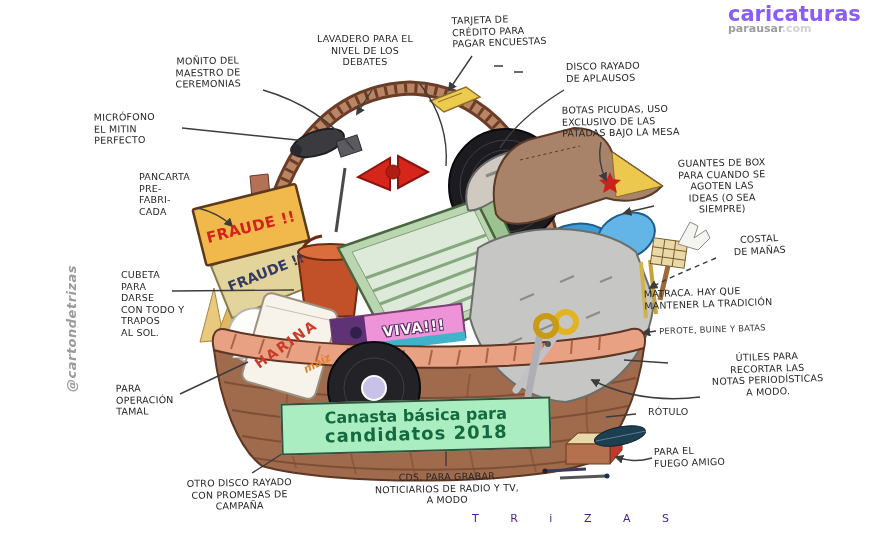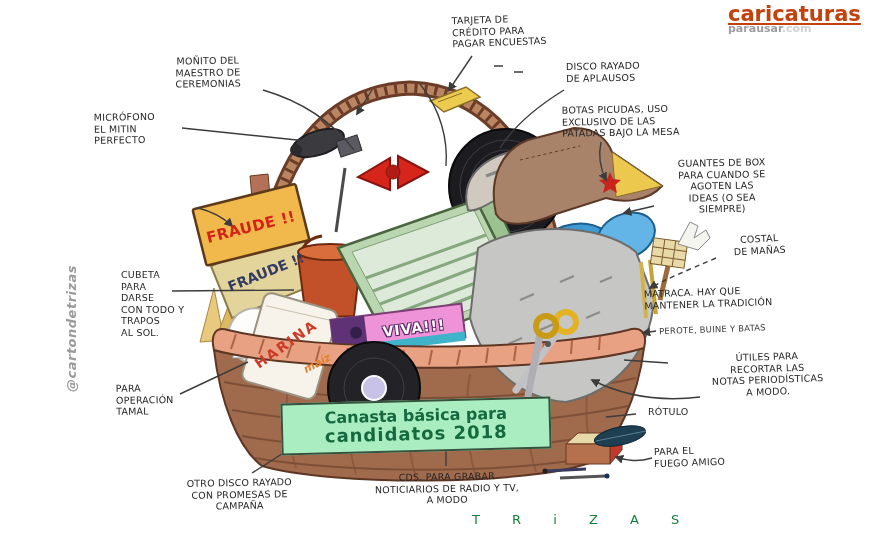--- a/index.html
+++ b/index.html
@@ -22,28 +22,28 @@
   .fraude2{left:214px;top:252px;width:104px;height:40px;transform:rotate(-22deg);
            color:#333a63;font-size:14px;}
   .harina{left:238px;top:334px;width:96px;height:20px;transform:rotate(-35deg);
           color:#cc3a28;font-size:14px;letter-spacing:2px;}
   .maiz{left:292px;top:356px;width:50px;height:14px;transform:rotate(-28deg);
         color:#e2812e;font-size:11px;font-style:italic;}
   .viva{left:366px;top:317px;width:96px;height:22px;transform:rotate(-7deg);
         color:#ffffff;font-size:14px;letter-spacing:1px;
         text-shadow:1px 1px 0 #5a2a6a,-1px 1px 0 #5a2a6a,1px -1px 0 #5a2a6a,-1px -1px 0 #5a2a6a;}
   .logo{position:absolute;z-index:3;left:728px;top:4px;width:140px;}
-  .logo .l1{font-size:21px;font-weight:bold;color:#c2410c;letter-spacing:0;line-height:1;text-decoration:underline;}
+  .logo .l1{font-size:21px;font-weight:bold;color:#8b5cf6;letter-spacing:0;line-height:1;}
   .logo .l2{font-size:11px;font-weight:bold;color:#9d9d9d;margin-top:-2px;line-height:1;}
   .logo .tld{color:#d2d2d2;}
   .watermark{position:absolute;z-index:3;left:64px;top:392px;width:172px;height:17px;
              transform:rotate(-90deg);transform-origin:0 0;
              color:#9a9a9a;font-weight:bold;font-style:italic;font-size:13px;letter-spacing:.5px;}
   .signature{position:absolute;z-index:3;left:472px;top:512px;width:320px;height:30px;
-             color:#15803d;font-size:13px;letter-spacing:14px;}
+             color:#4c1d95;font-size:11px;letter-spacing:14px;}
 </style>
 </head>
 <body>
 
 <div class="canvas">
 
 <svg class="art" width="873" height="557" viewBox="0 0 873 557">
   <defs>
     <marker id="arr" viewBox="0 0 10 10" refX="8" refY="5" markerWidth="6.5" markerHeight="6.5" orient="auto-start-reverse">
       <path d="M0 0L10 5L0 10z" fill="#3c3c3c"></path>
@@ -232,31 +232,38 @@
     <path d="M 636 414 L 606 417"></path>
     <path d="M 652 458 C 638 462 628 461 616 457" marker-end="url(#arr)"></path>
     <path d="M 252 473 C 268 463 282 454 294 446" marker-end="url(#arr)"></path>
     <path d="M 446 466 L 446 428"></path>
   </g>
 </svg>
 
 <div class="lbl c" style="left:152px;top:55px;width:112px;transform:rotate(-1deg);">MOÑITO DEL
 MAESTRO DE
 CEREMONIAS</div>
+<div class="lbl c" style="left:295px;top:33px;width:140px;">LAVADERO PARA EL
+NIVEL DE LOS
+DEBATES</div>
 <div class="lbl" style="left:452px;top:13px;width:125px;transform:rotate(-2deg);">TARJETA DE
 CRÉDITO PARA
 PAGAR ENCUESTAS</div>
 <div class="lbl" style="left:566px;top:60px;width:110px;transform:rotate(-1deg);">DISCO RAYADO
 DE APLAUSOS</div>
 <div class="lbl" style="left:562px;top:103px;width:195px;transform:rotate(-1deg);">BOTAS PICUDAS, USO
 EXCLUSIVO DE LAS
 PATADAS BAJO LA MESA</div>
 <div class="lbl" style="left:94px;top:111px;width:100px;transform:rotate(-1deg);">MICRÓFONO
 EL MITIN
 PERFECTO</div>
+<div class="lbl" style="left:139px;top:171px;width:80px;">PANCARTA
+PRE-
+FABRI-
+CADA</div>
 <div class="lbl c" style="left:652px;top:157px;width:140px;transform:rotate(-1deg);">GUANTES DE BOX
 PARA CUANDO SE
 AGOTEN LAS
 IDEAS (O SEA
 SIEMPRE)</div>
 <div class="lbl c" style="left:712px;top:233px;width:95px;transform:rotate(-3deg);">COSTAL
 DE MAÑAS</div>
 <div class="lbl" style="left:121px;top:269px;width:105px;">CUBETA
 PARA
 DARSE

